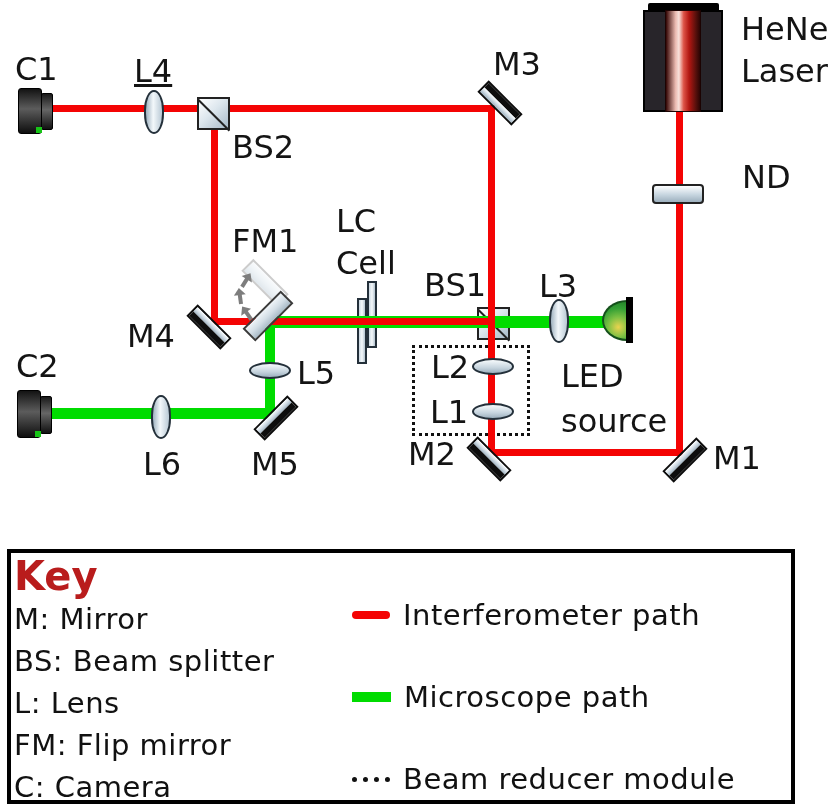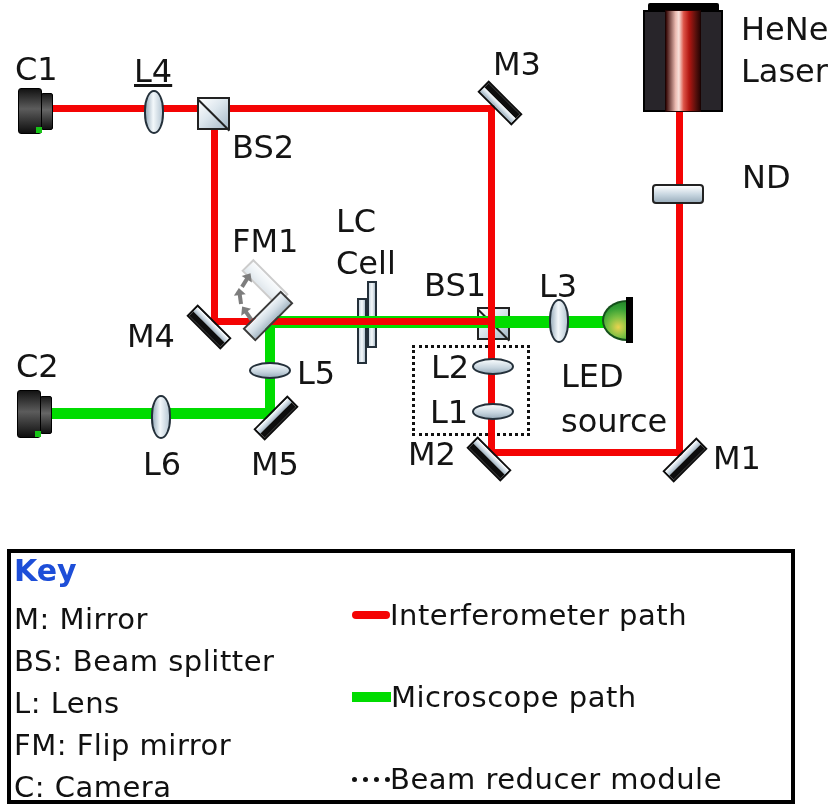--- a/index.html
+++ b/index.html
@@ -49,23 +49,23 @@
   .nd{position:absolute;width:52px;height:20px;box-sizing:border-box;border:2px solid #222;border-radius:4px;z-index:4;
       background:linear-gradient(180deg,#fdfeff 0%,#c6d5df 55%,#9db0be 100%);}
   .led-dome{position:absolute;width:25px;height:41px;box-sizing:border-box;z-index:4;
       border:2px solid #14501b;border-right:none;border-radius:100% 0 0 100% / 50% 0 0 50%;
       background:radial-gradient(circle at 62% 68%,#ead34f 0%,#7cc043 35%,#35a035 65%,#1f7d26 100%);}
   .led-bar{position:absolute;background:#000;z-index:4;}
   .dotted-box{position:absolute;border:3px dotted #111;z-index:0;}
   
   .lbl{position:absolute;font-size:32px;line-height:42px;color:#141414;white-space:pre;z-index:6;}
   .keybox{position:absolute;box-sizing:border-box;border:4px solid #000;background:#fff;z-index:7;}
-  .keytitle{position:absolute;font-size:30px;font-weight:bold;color:#1d4ed8;z-index:8;}
+  .keytitle{position:absolute;font-size:40px;font-weight:bold;color:#b91c1c;z-index:8;}
   .keycol{position:absolute;font-size:29px;letter-spacing:0.5px;line-height:42px;color:#111;z-index:8;}
-  .keyrow{position:absolute;display:flex;align-items:center;z-index:8;}
+  .keyrow{position:absolute;display:flex;align-items:center;gap:13px;z-index:8;}
   .keyrow .txt{font-size:29px;letter-spacing:0.5px;color:#111;}
   .sw-red{width:38px;height:8px;background:#f40404;border-radius:4px;}
   .sw-green{width:39px;height:10px;background:#00dc00;}
   .sw-dot{width:38px;height:0;border-top:5px dotted #111;}
 </style>
 </head>
 <body>
 
 <div id="stage">
 

